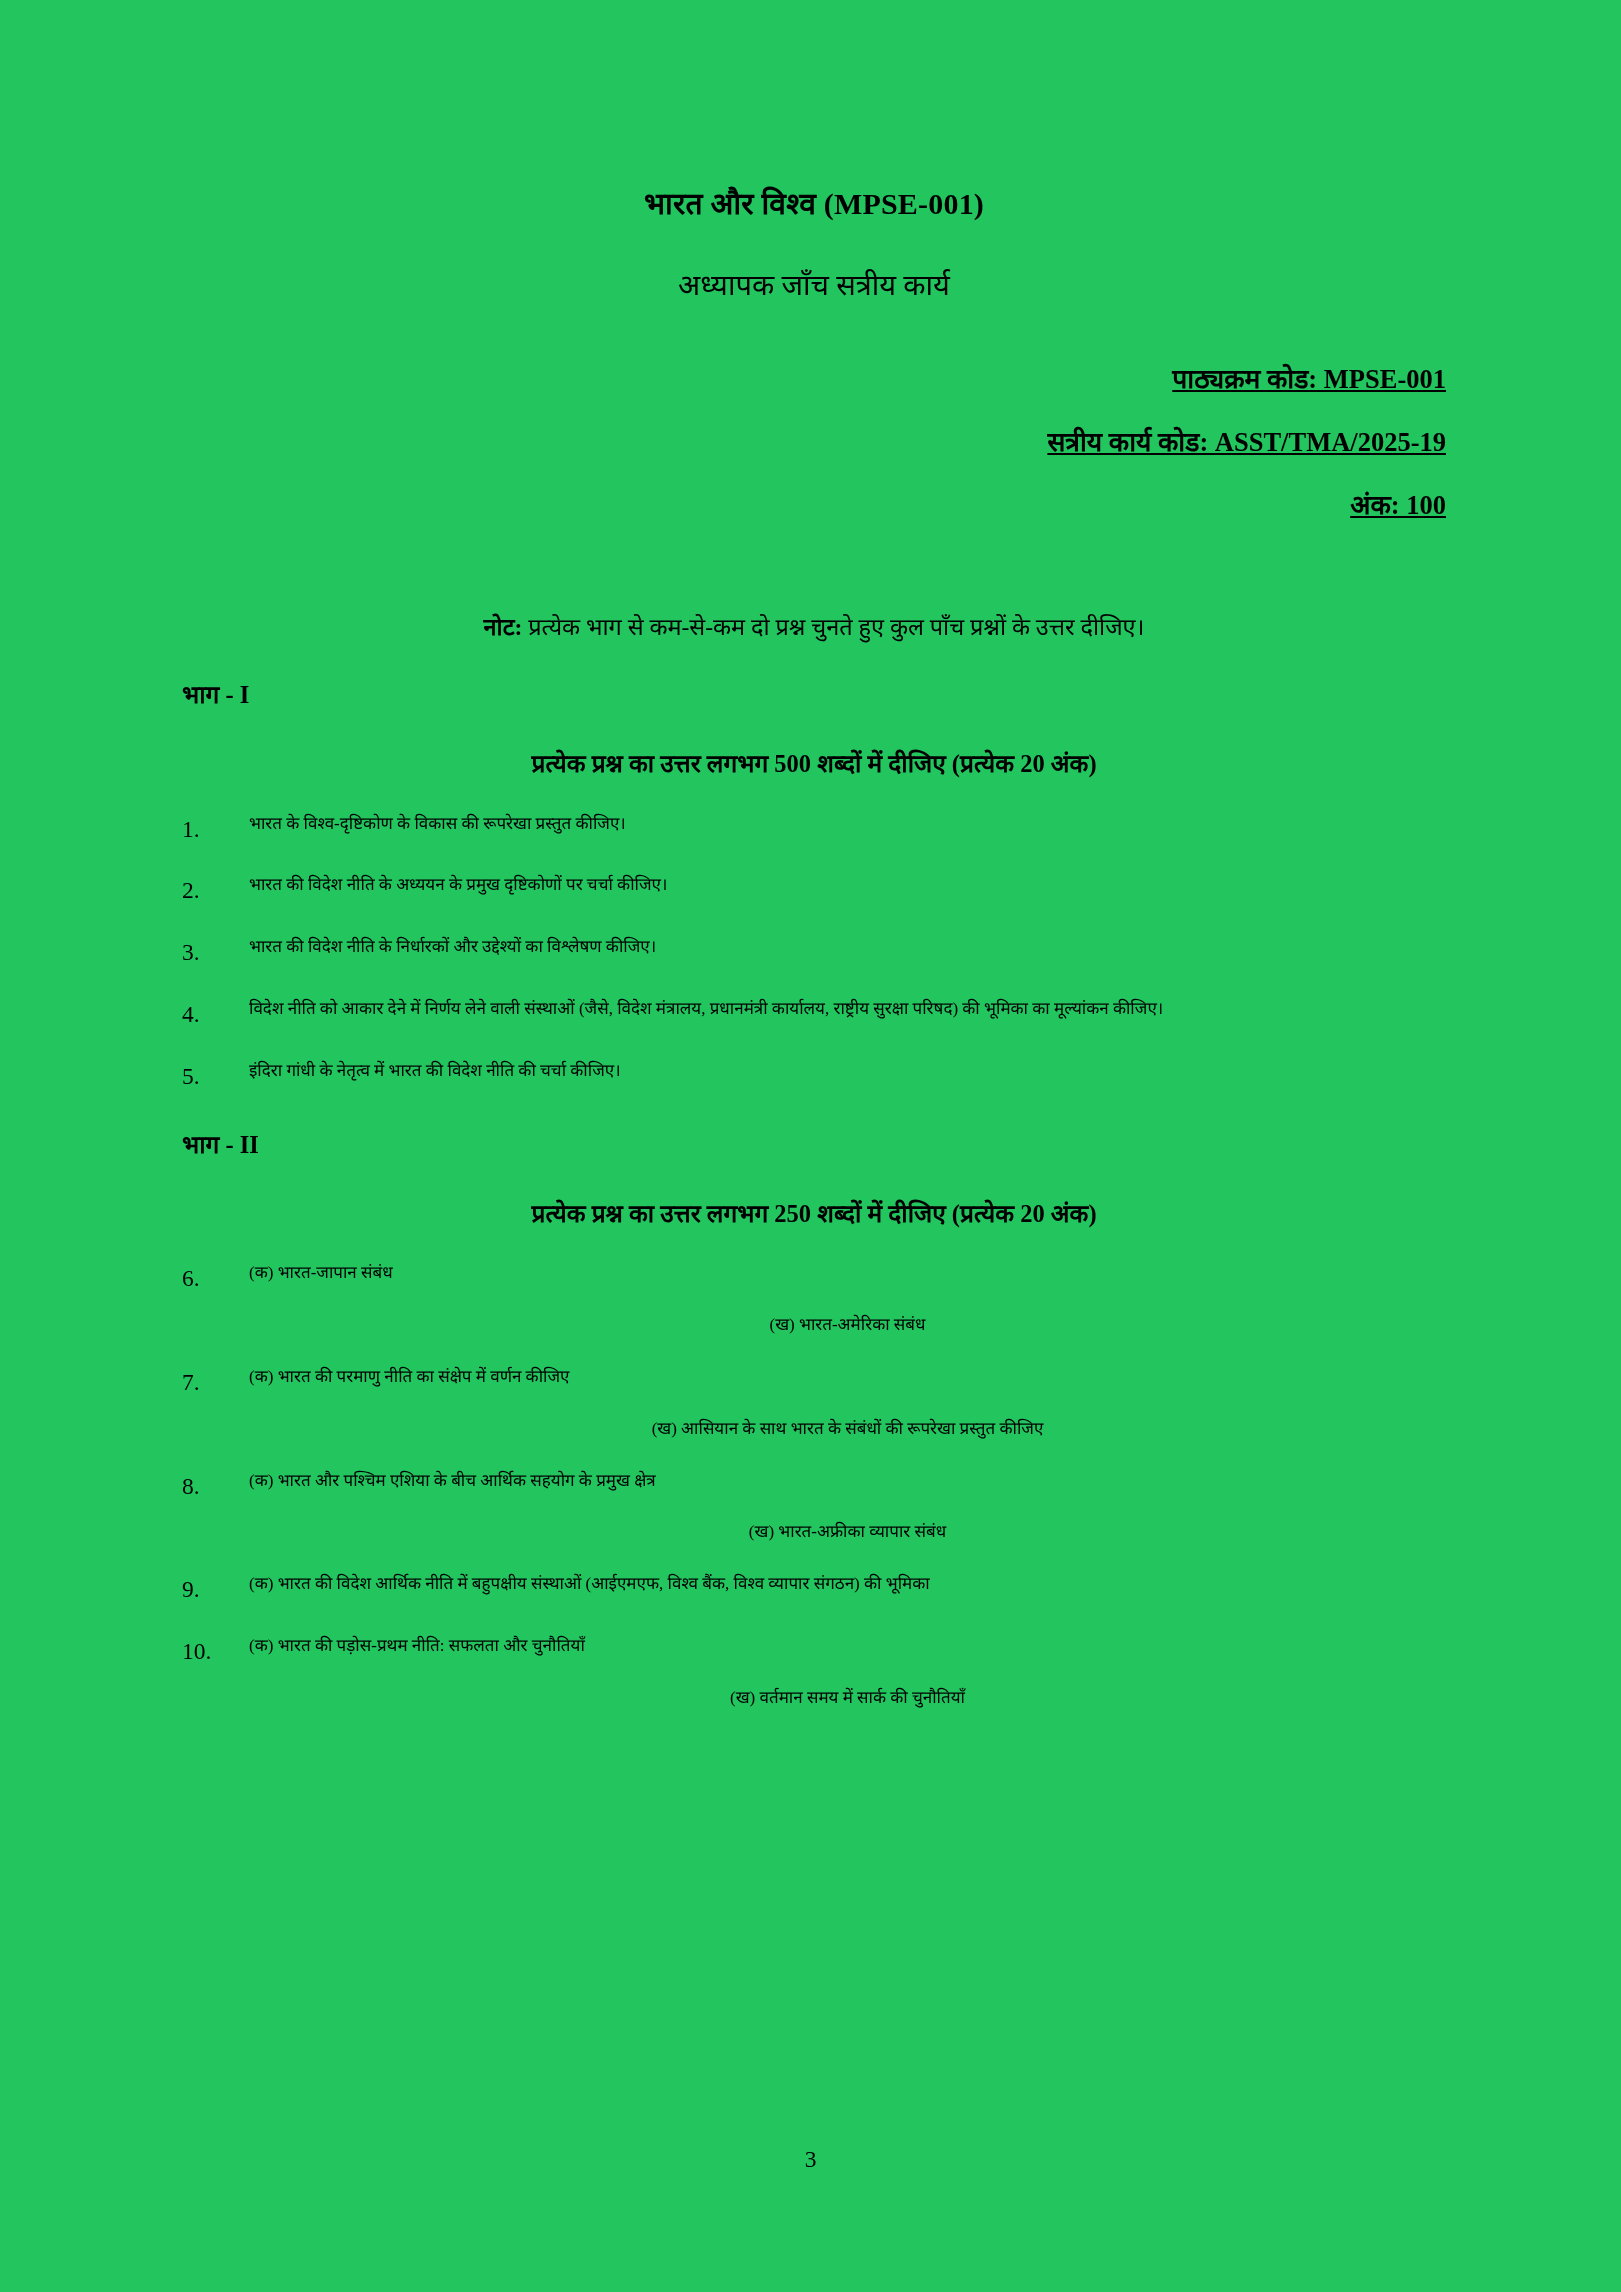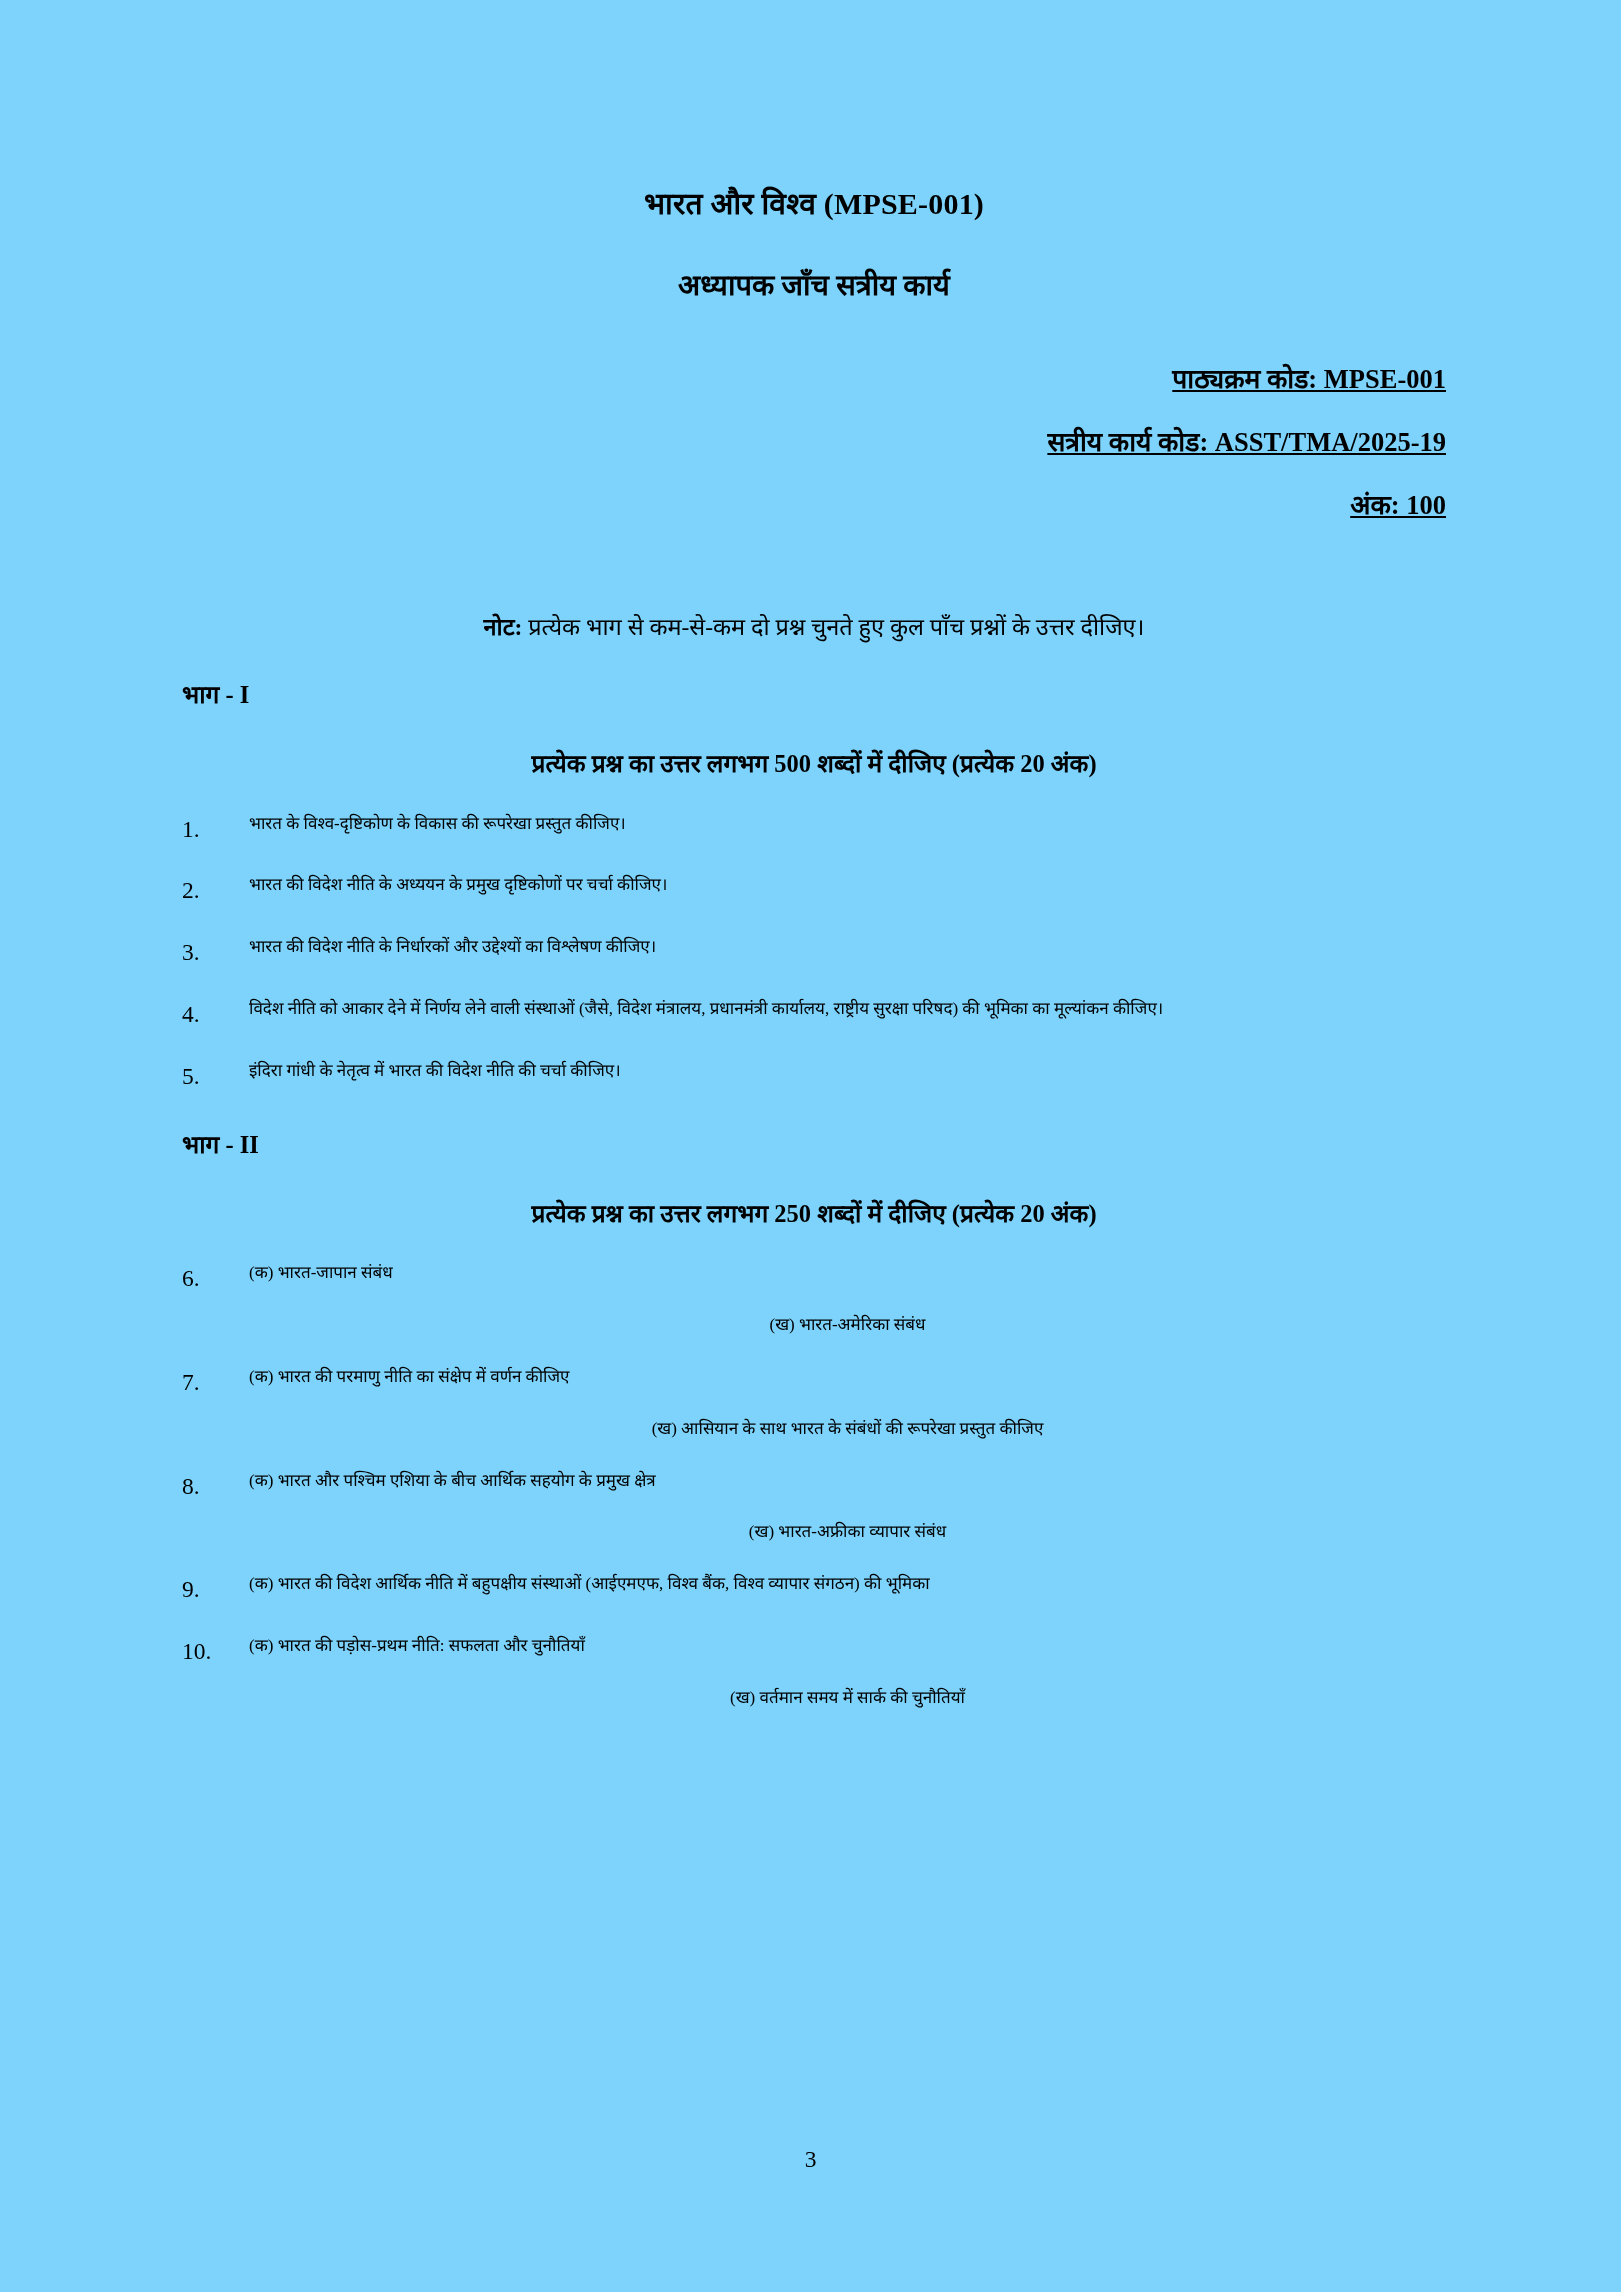--- a/index.html
+++ b/index.html
@@ -9,21 +9,21 @@
   }
   body {
     font-family: "Liberation Serif", "DejaVu Serif", serif;
     color: #000000;
   }
   .page {
     position: relative;
     width: 1621px;
     height: 2293px;
     margin: 0 auto;
-    background: #7dd3fc;
+    background: #22c55e;
     box-sizing: border-box;
     padding: 0;
     overflow: hidden;
   }
   .content {
     position: absolute;
     left: 182px;
     top: 0;
     width: 1264px;
   }
@@ -34,21 +34,21 @@
     font-size: 30px;
     font-weight: bold;
     letter-spacing: 0.2px;
     margin: 0;
     padding-top: 184px;
     line-height: 1.35;
   }
   .doc-subtitle {
     text-align: center;
     font-size: 29px;
-    font-weight: bold;
+    font-weight: normal;
     margin: 0;
     padding-top: 41px;
     line-height: 1.35;
   }
 
   
   .meta-block {
     margin-top: 57px;
   }
   .meta-line {

